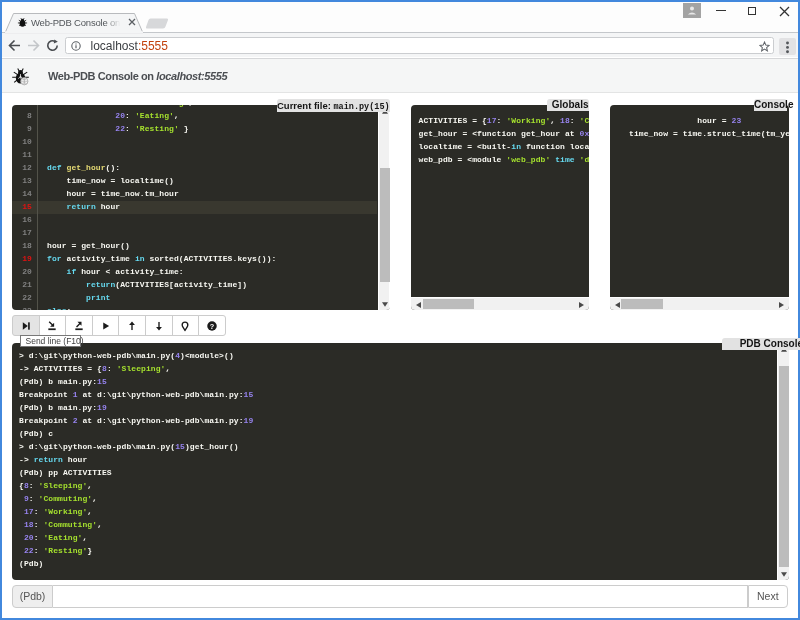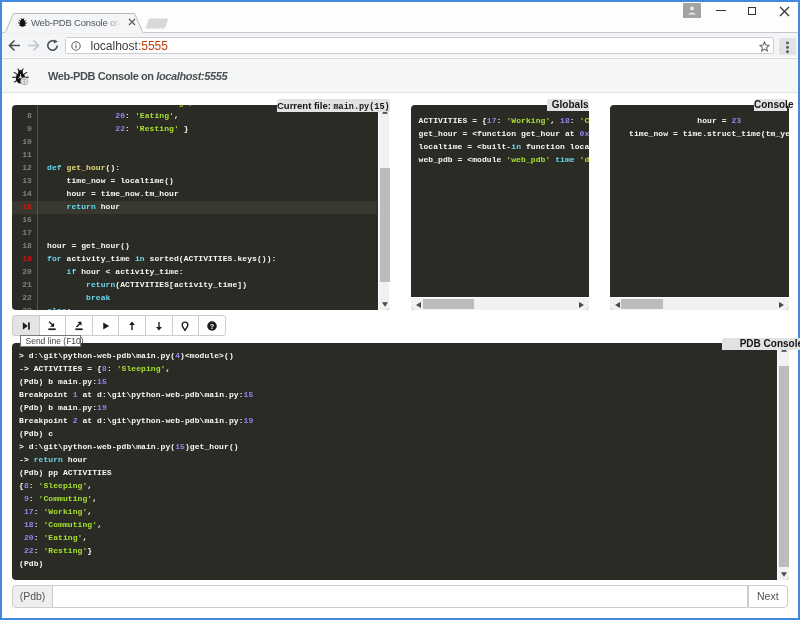--- a/index.html
+++ b/index.html
@@ -137,21 +137,21 @@
 <span class="kw">def</span> <span class="fn">get_hour</span>():
     time_now = localtime()
     hour = time_now.tm_hour
     <span class="kw">return</span> hour
 
 
 hour = get_hour()
 <span class="kw">for</span> activity_time <span class="kw">in</span> sorted(ACTIVITIES.keys()):
     <span class="kw">if</span> hour &lt; activity_time:
         <span class="kw">return</span>(ACTIVITIES[activity_time])
-        <span class="kw">break</span>
+        <span class="kw">print</span>
 <span class="kw">else</span>:</pre>
   <div class="sbtrack" style="left:365.5px;top:0;width:12.5px;height:205px;border-left:1.5px solid #fff;border-right:0.5px solid #fff;">
     <svg class="abs" style="left:3.2px;top:3.5px" width="6" height="5" viewBox="0 0 8 6">
           <path d="M4 0 L8 6 L0 6 Z" fill="#4a4a4a"></path>
         </svg>
     <div class="sbthumb" style="left:1.5px;top:63px;width:9.5px;height:114px;"></div>
     <svg class="abs" style="left:3.2px;top:197px" width="6" height="5" viewBox="0 0 8 6">
           <path d="M4 6 L8 0 L0 0 Z" fill="#4a4a4a"></path>
         </svg>
   </div>

